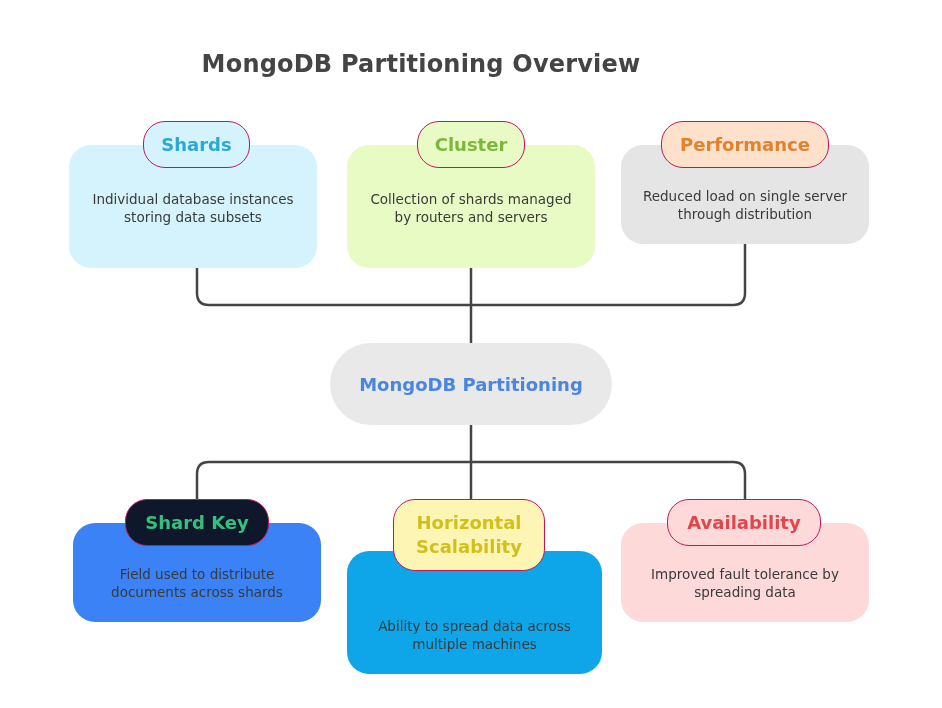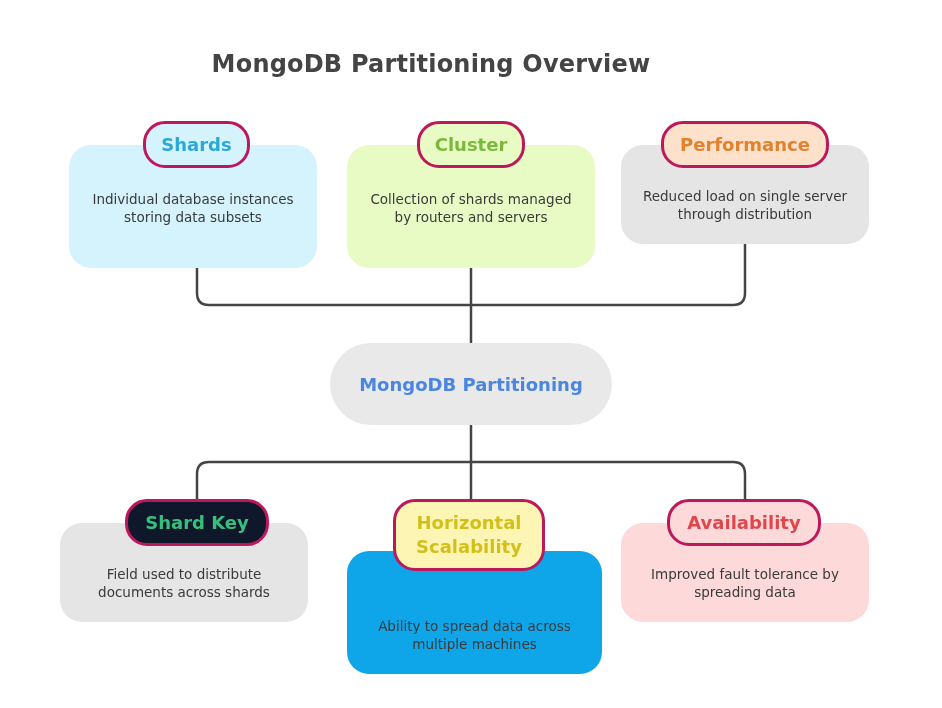--- a/index.html
+++ b/index.html
@@ -1,24 +1,24 @@
 <!DOCTYPE html>
 <html><head>
 <meta charset="utf-8">
 <style>
   html, body { margin:0; padding:0; background:#ffffff; }
   body { width:942px; height:708px; position:relative; overflow:hidden;
          font-family:"DejaVu Sans", sans-serif; }
   .title { position:absolute; left:0; width:842px; top:50px; text-align:center;
-           font-size:24px; font-weight:bold; color:#444444; letter-spacing:0.2px;padding-left:10px; }
+           font-size:24px; font-weight:bold; color:#444444; letter-spacing:0.2px; }
   svg.lines { position:absolute; left:0; top:0; }
   .card { position:absolute; border-radius:22px; }
   .card .desc { position:absolute; left:14px; right:14px; text-align:center;
                 font-size:13.5px; line-height:18px; color:#3a3a3a; }
-  .pill { position:absolute; border-radius:22px; border:3px solid #be185d;
+  .pill { position:absolute; border-radius:22px; border:1px solid #be185d;
           display:flex; align-items:center; justify-content:center; text-align:center;
           font-weight:bold; font-size:18px; line-height:24px; box-sizing:border-box; }
   .center { position:absolute; left:330px; top:343px; width:282px; height:82px;
             border-radius:41px; background:#e9e9e9; display:flex; align-items:center;
             justify-content:center; font-weight:bold; font-size:18px; color:#4a86e0; }
 </style>
 </head>
 <body>
 
 <div class="title">MongoDB Partitioning Overview</div>
@@ -40,21 +40,21 @@
 </div>
 <div class="pill" id="tp1" style="left: 417px; top: 121px; width: 108px; height: 47px; background: rgb(232, 251, 196); color: rgb(124, 184, 58);">Cluster</div>
 
 <div class="card" id="t2" style="left: 621px; top: 145px; width: 248px; height: 99px; background: #e5e5e5;">
   <div class="desc" style="top:42px;">Reduced load on single server through distribution</div>
 </div>
 <div class="pill" id="tp2" style="left: 661px; top: 121px; width: 168px; height: 47px; background: rgb(254, 225, 203); color: rgb(224, 130, 46);">Performance</div>
 
 <div class="center">MongoDB Partitioning</div>
 
-<div class="card" id="b0" style="left: 60px; top: 523px; width: 248px; height: 99px; background: #e5e5e5;">
+<div class="card" id="b0" style="left: 73px; top: 523px; width: 248px; height: 99px; background: #3b82f6;">
   <div class="desc" style="top:42px;">Field used to distribute documents across shards</div>
 </div>
 <div class="pill" id="bp0" style="left: 125px; top: 499px; width: 144px; height: 47px; background: #0f172a; color: rgb(54, 192, 126);">Shard Key</div>
 
 <div class="card" id="b1" style="left: 347px; top: 551px; width: 255px; height: 123px; background: #0ea5e9;">
   <div class="desc" style="top:66px;">Ability to spread data across multiple machines</div>
 </div>
 <div class="pill" id="bp1" style="left: 393px; top: 499px; width: 152px; height: 72px; padding: 0px 18px; background: rgb(253, 245, 179); color: rgb(212, 191, 26);">Horizontal Scalability</div>
 
 <div class="card" id="b2" style="left: 621px; top: 523px; width: 248px; height: 99px; background: rgb(253, 217, 217);">

